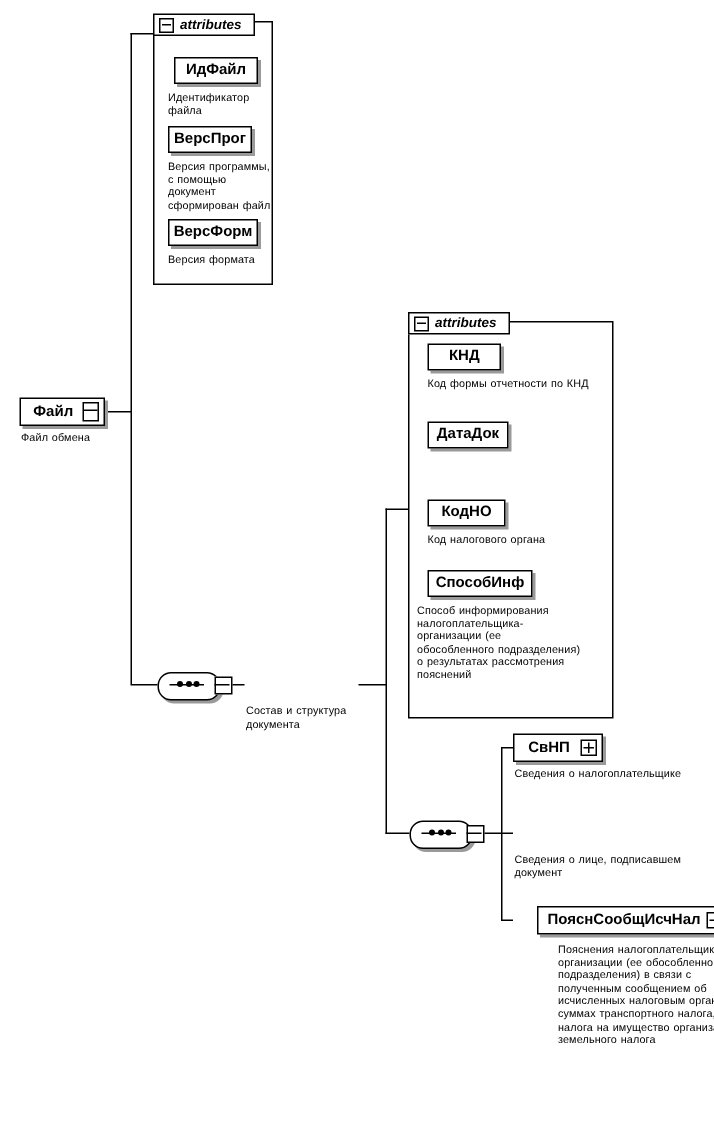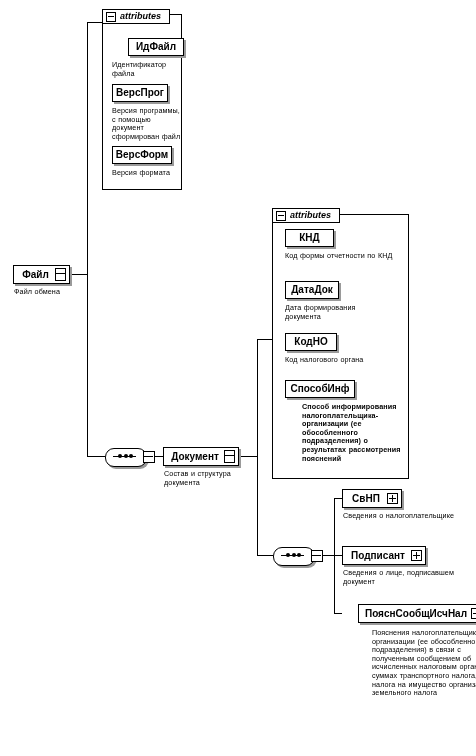--- a/index.html
+++ b/index.html
@@ -81,21 +81,21 @@
 <body>
 
 <div id="canvas">
 
   <div class="attr-box" style="left:102px;top:14px;width:80px;height:176px;"></div>
   <div class="attr-tab" style="left:102px;top:9px;width:68px;">
     <span class="minusbox"></span>
     <span class="lbl">attributes</span>
   </div>
 
-  <div class="nodebox" style="left:128px;top:38px;width:56px;height:18px;justify-content:center;">
+  <div class="nodebox" style="left:116px;top:38px;width:56px;height:18px;justify-content:center;">
     <span class="name">ИдФайл</span>
   </div>
   <div class="caption" style="left:112px;top:61px;width:72px;">Идентификатор файла</div>
 
   <div class="nodebox" style="left:112px;top:84px;width:56px;height:18px;">
     <span class="name">ВерсПрог</span>
   </div>
   <div class="caption" style="left:112px;top:107px;width:70px;">Версия программы, с помощью документ сформирован файл</div>
 
   <div class="nodebox" style="left:112px;top:146px;width:60px;height:18px;">
@@ -120,24 +120,20 @@
   <div class="seq" style="left:105px;top:448px;width:50px;height:17px;">
     <div class="shape"></div>
     <div class="bar"></div>
     <div class="d d1"></div>
     <div class="d d2"></div>
     <div class="d d3"></div>
     <div class="conn"></div>
   </div>
   <div class="line hline" style="left:153px;top:456px;width:10px;"></div>
 
-  <div class="nodebox withbtn" style="left:163px;top:447px;width:76px;height:19px;">
-    <span class="name">Документ</span>
-    <span class="minibox"></span>
-  </div>
   <div class="caption" style="left:164px;top:470px;width:78px;">Состав и структура документа</div>
 
   <div class="line hline" style="left:239px;top:456px;width:19px;"></div>
 
   <div class="line vline" style="left:257px;top:339px;height:217px;"></div>
 
   <div class="line hline" style="left:257px;top:339px;width:16px;"></div>
 
   <div class="line hline" style="left:257px;top:555px;width:16px;"></div>
 
@@ -148,31 +144,30 @@
   </div>
 
   <div class="nodebox" style="left:285px;top:229px;width:49px;height:18px;">
     <span class="name">КНД</span>
   </div>
   <div class="caption" style="left:285px;top:252px;width:110px;">Код формы отчетности по КНД</div>
 
   <div class="nodebox" style="left:285px;top:281px;width:54px;height:18px;">
     <span class="name">ДатаДок</span>
   </div>
-  <div class="caption" style="left:285px;top:304px;width:104px;">Дата формирования документа</div>
 
   <div class="nodebox" style="left:285px;top:333px;width:52px;height:18px;">
     <span class="name">КодНО</span>
   </div>
   <div class="caption" style="left:285px;top:356px;width:110px;">Код налогового органа</div>
 
   <div class="nodebox" style="left:285px;top:380px;width:70px;height:18px;">
     <span class="name">СпособИнф</span>
   </div>
-  <div class="caption" style="left:302px;top:403px;width:110px;font-weight:bold;">Способ информирования налогоплательщика-организации (ее обособленного подразделения) о результатах рассмотрения пояснений</div>
+  <div class="caption" style="left:278px;top:403px;width:110px;">Способ информирования налогоплательщика-организации (ее обособленного подразделения) о результатах рассмотрения пояснений</div>
 
   <div class="seq" style="left:273px;top:547px;width:50px;height:17px;">
     <div class="shape"></div>
     <div class="bar"></div>
     <div class="d d1"></div>
     <div class="d d2"></div>
     <div class="d d3"></div>
     <div class="conn"></div>
   </div>
 
@@ -181,24 +176,20 @@
   <div class="line hline" style="left:334px;top:498px;width:8px;"></div>
   <div class="line hline" style="left:334px;top:555px;width:8px;"></div>
   <div class="line hline" style="left:334px;top:613px;width:8px;"></div>
 
   <div class="nodebox withbtn" style="left:342px;top:489px;width:60px;height:19px;">
     <span class="name">СвНП</span>
     <span class="plusbox"></span>
   </div>
   <div class="caption" style="left:343px;top:512px;width:116px;">Сведения о налогоплательщике</div>
 
-  <div class="nodebox withbtn" style="left:342px;top:546px;width:84px;height:19px;">
-    <span class="name">Подписант</span>
-    <span class="plusbox"></span>
-  </div>
   <div class="caption" style="left:343px;top:569px;width:124px;">Сведения о лице, подписавшем документ</div>
 
   <div class="nodebox withbtn" style="left:358px;top:604px;width:128px;height:19px;">
     <span class="name">ПояснСообщИсчНал</span>
     <span class="plusbox"></span>
   </div>
   <div class="caption" style="left:343px;top:629px;width:122px;margin-left:29px;">Пояснения налогоплательщика-организации (ее обособленного подразделения) в связи с полученным сообщением об исчисленных налоговым органом суммах транспортного налога, налога на имущество организаций, земельного налога</div>
 
 </div>
 

